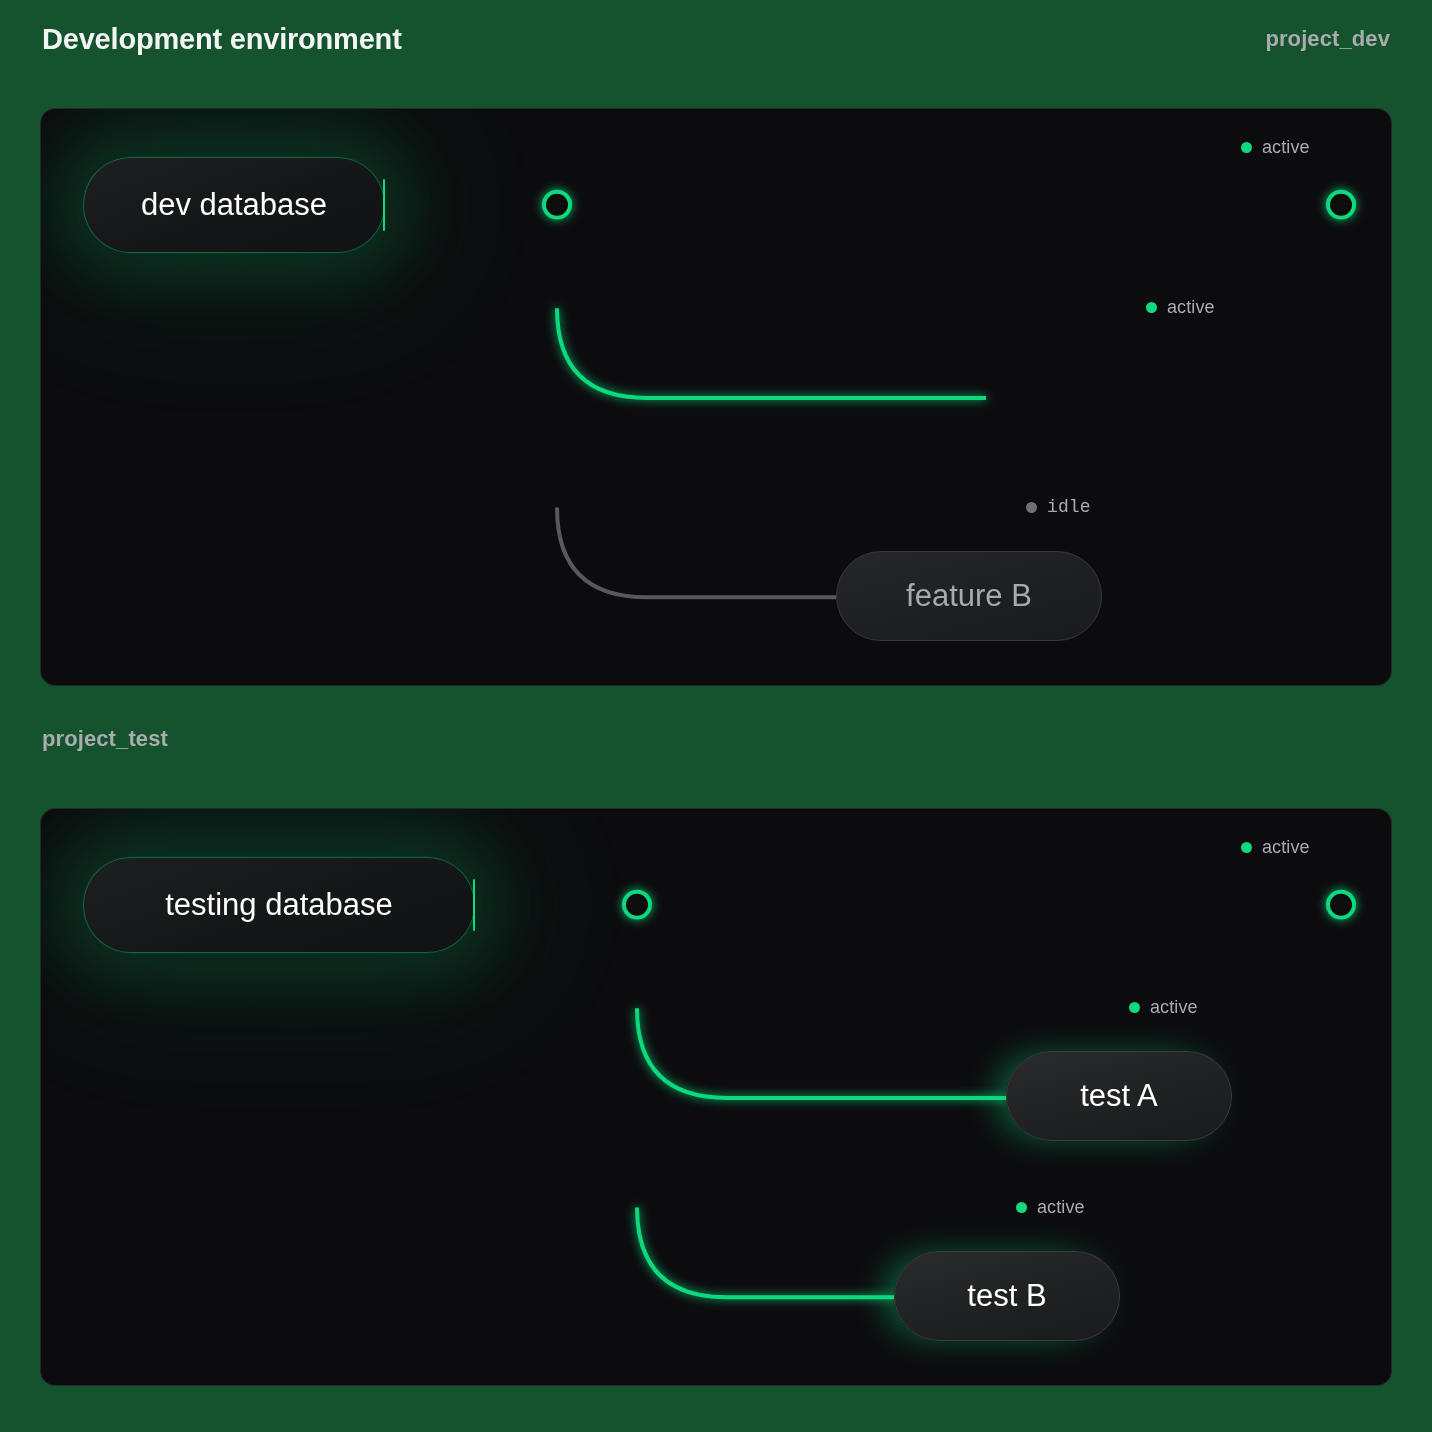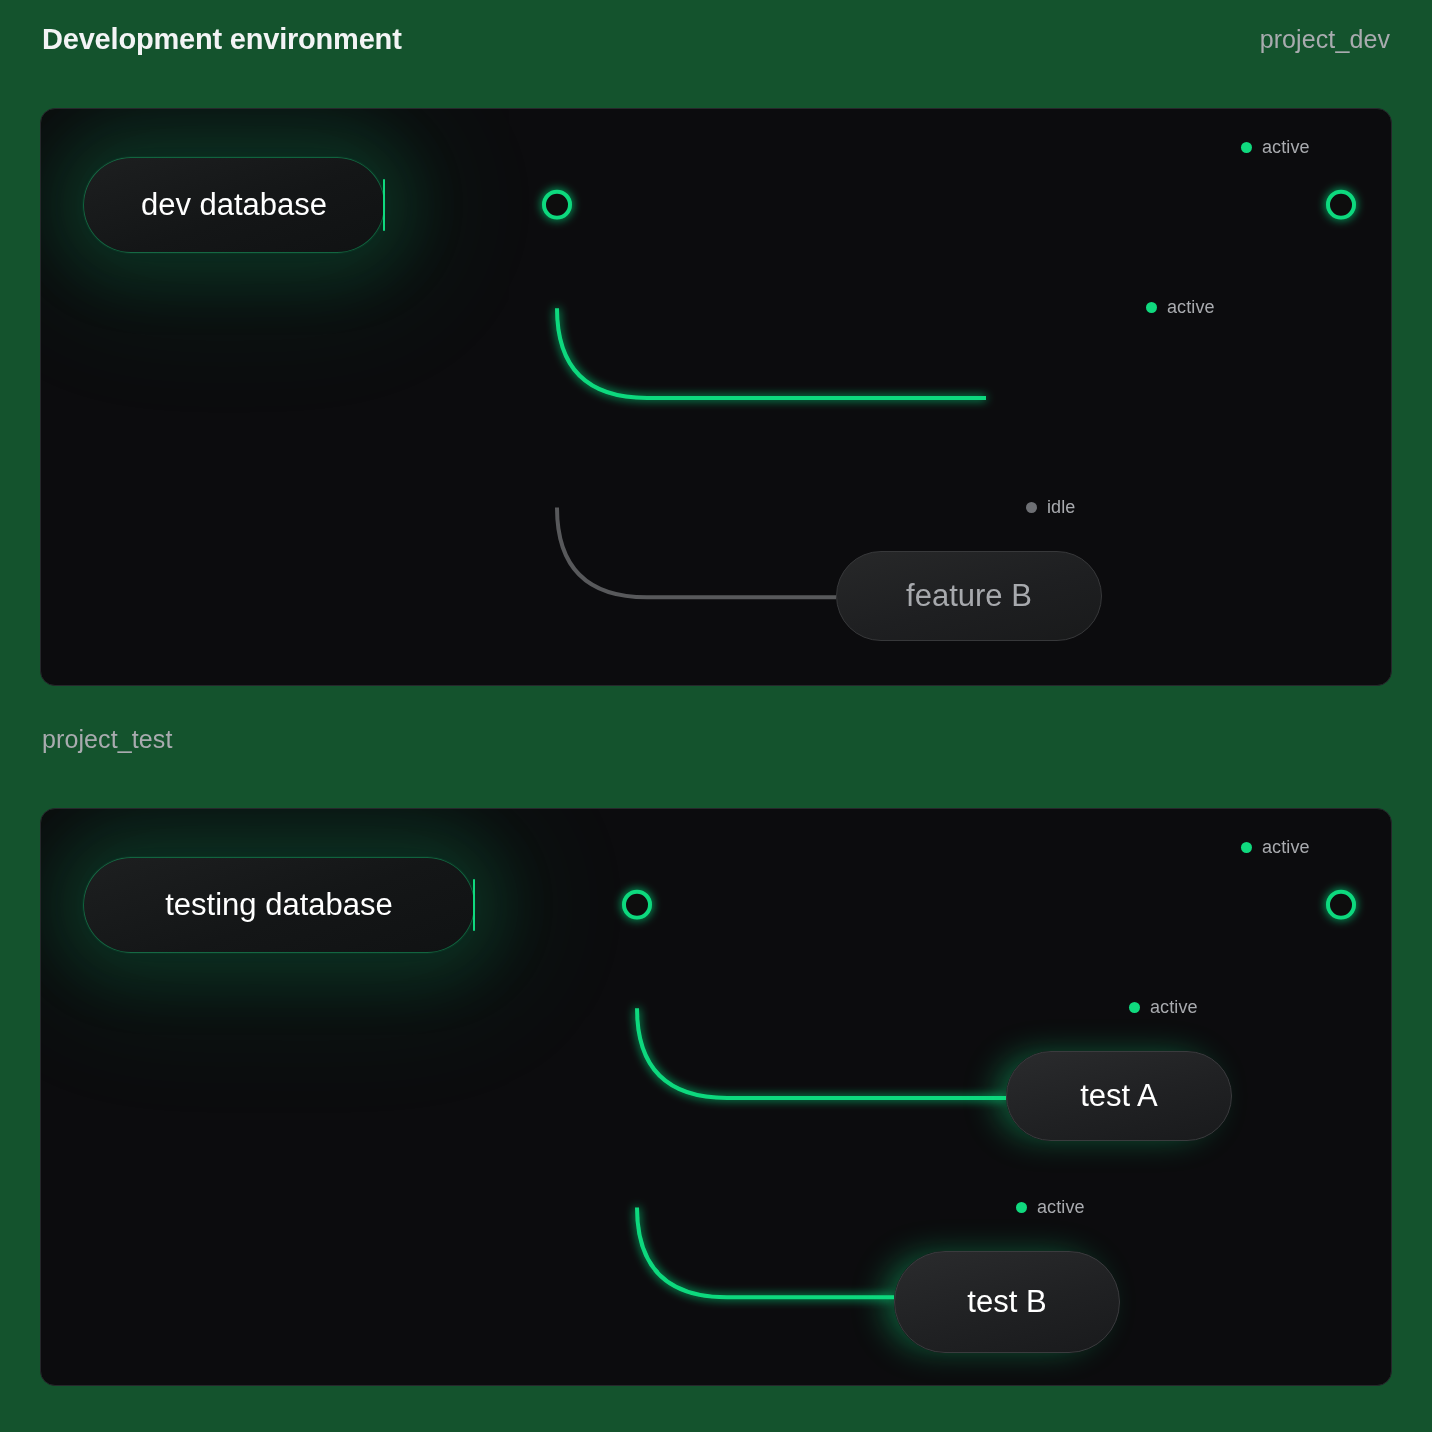--- a/index.html
+++ b/index.html
@@ -32,22 +32,22 @@
     align-items: center;
     justify-content: space-between;
   }
   .section-title {
     font-size: 29px;
     font-weight: bold;
     color: #f3f4f5;
     letter-spacing: -0.2px;
   }
   .section-project {
-    font-size: 25px;
-    font-weight: normal;
+    font-size: 22px;
+    font-weight: bold;
     color: #a9abaf;
     letter-spacing: 0.1px;
   }
 
   
   .panel {
     position: relative;
     margin: 30px 40px 0 40px;
     height: 578px;
     border: 1px solid #26272b;
@@ -127,26 +127,26 @@
   }
   .status.is-idle .status-label { color: #a9abaf; }
 
   
   #node-dev-database   { left: 42px;  top: 48px;  width: 302px; height: 96px;  font-size: 31px; }
   #node-feature-a      { left: 945px; top: 242px; width: 266px; height: 90px;  font-size: 31px; }
   #node-feature-b      { left: 795px; top: 442px; width: 266px; height: 90px;  font-size: 31px; align-items: center; }
 
   #status-dev-trunk    { left: 1200px; top: 28px; }
   #status-feature-a    { left: 1105px; top: 188px; }
-  #status-feature-b    { left: 985px;  top: 388px; }
+  #status-feature-b    { left: 985px;  top: 388px; font-family: Liberation Mono, monospace; }
 
   
   #node-test-database  { left: 42px;  top: 48px;  width: 392px; height: 96px;  font-size: 31px; }
   #node-test-a         { left: 965px; top: 242px; width: 226px; height: 90px;  font-size: 31px; }
-  #node-test-b         { left: 853px; top: 442px; width: 226px; height: 102px;  font-size: 31px; }
+  #node-test-b         { left: 853px; top: 442px; width: 226px; height: 90px;  font-size: 31px; }
 
   #status-test-trunk   { left: 1200px; top: 28px; }
   #status-test-a       { left: 1088px; top: 188px; }
   #status-test-b       { left: 975px;  top: 388px; }
 </style>
 </head>
 <body>
 
 <div class="page">
 

